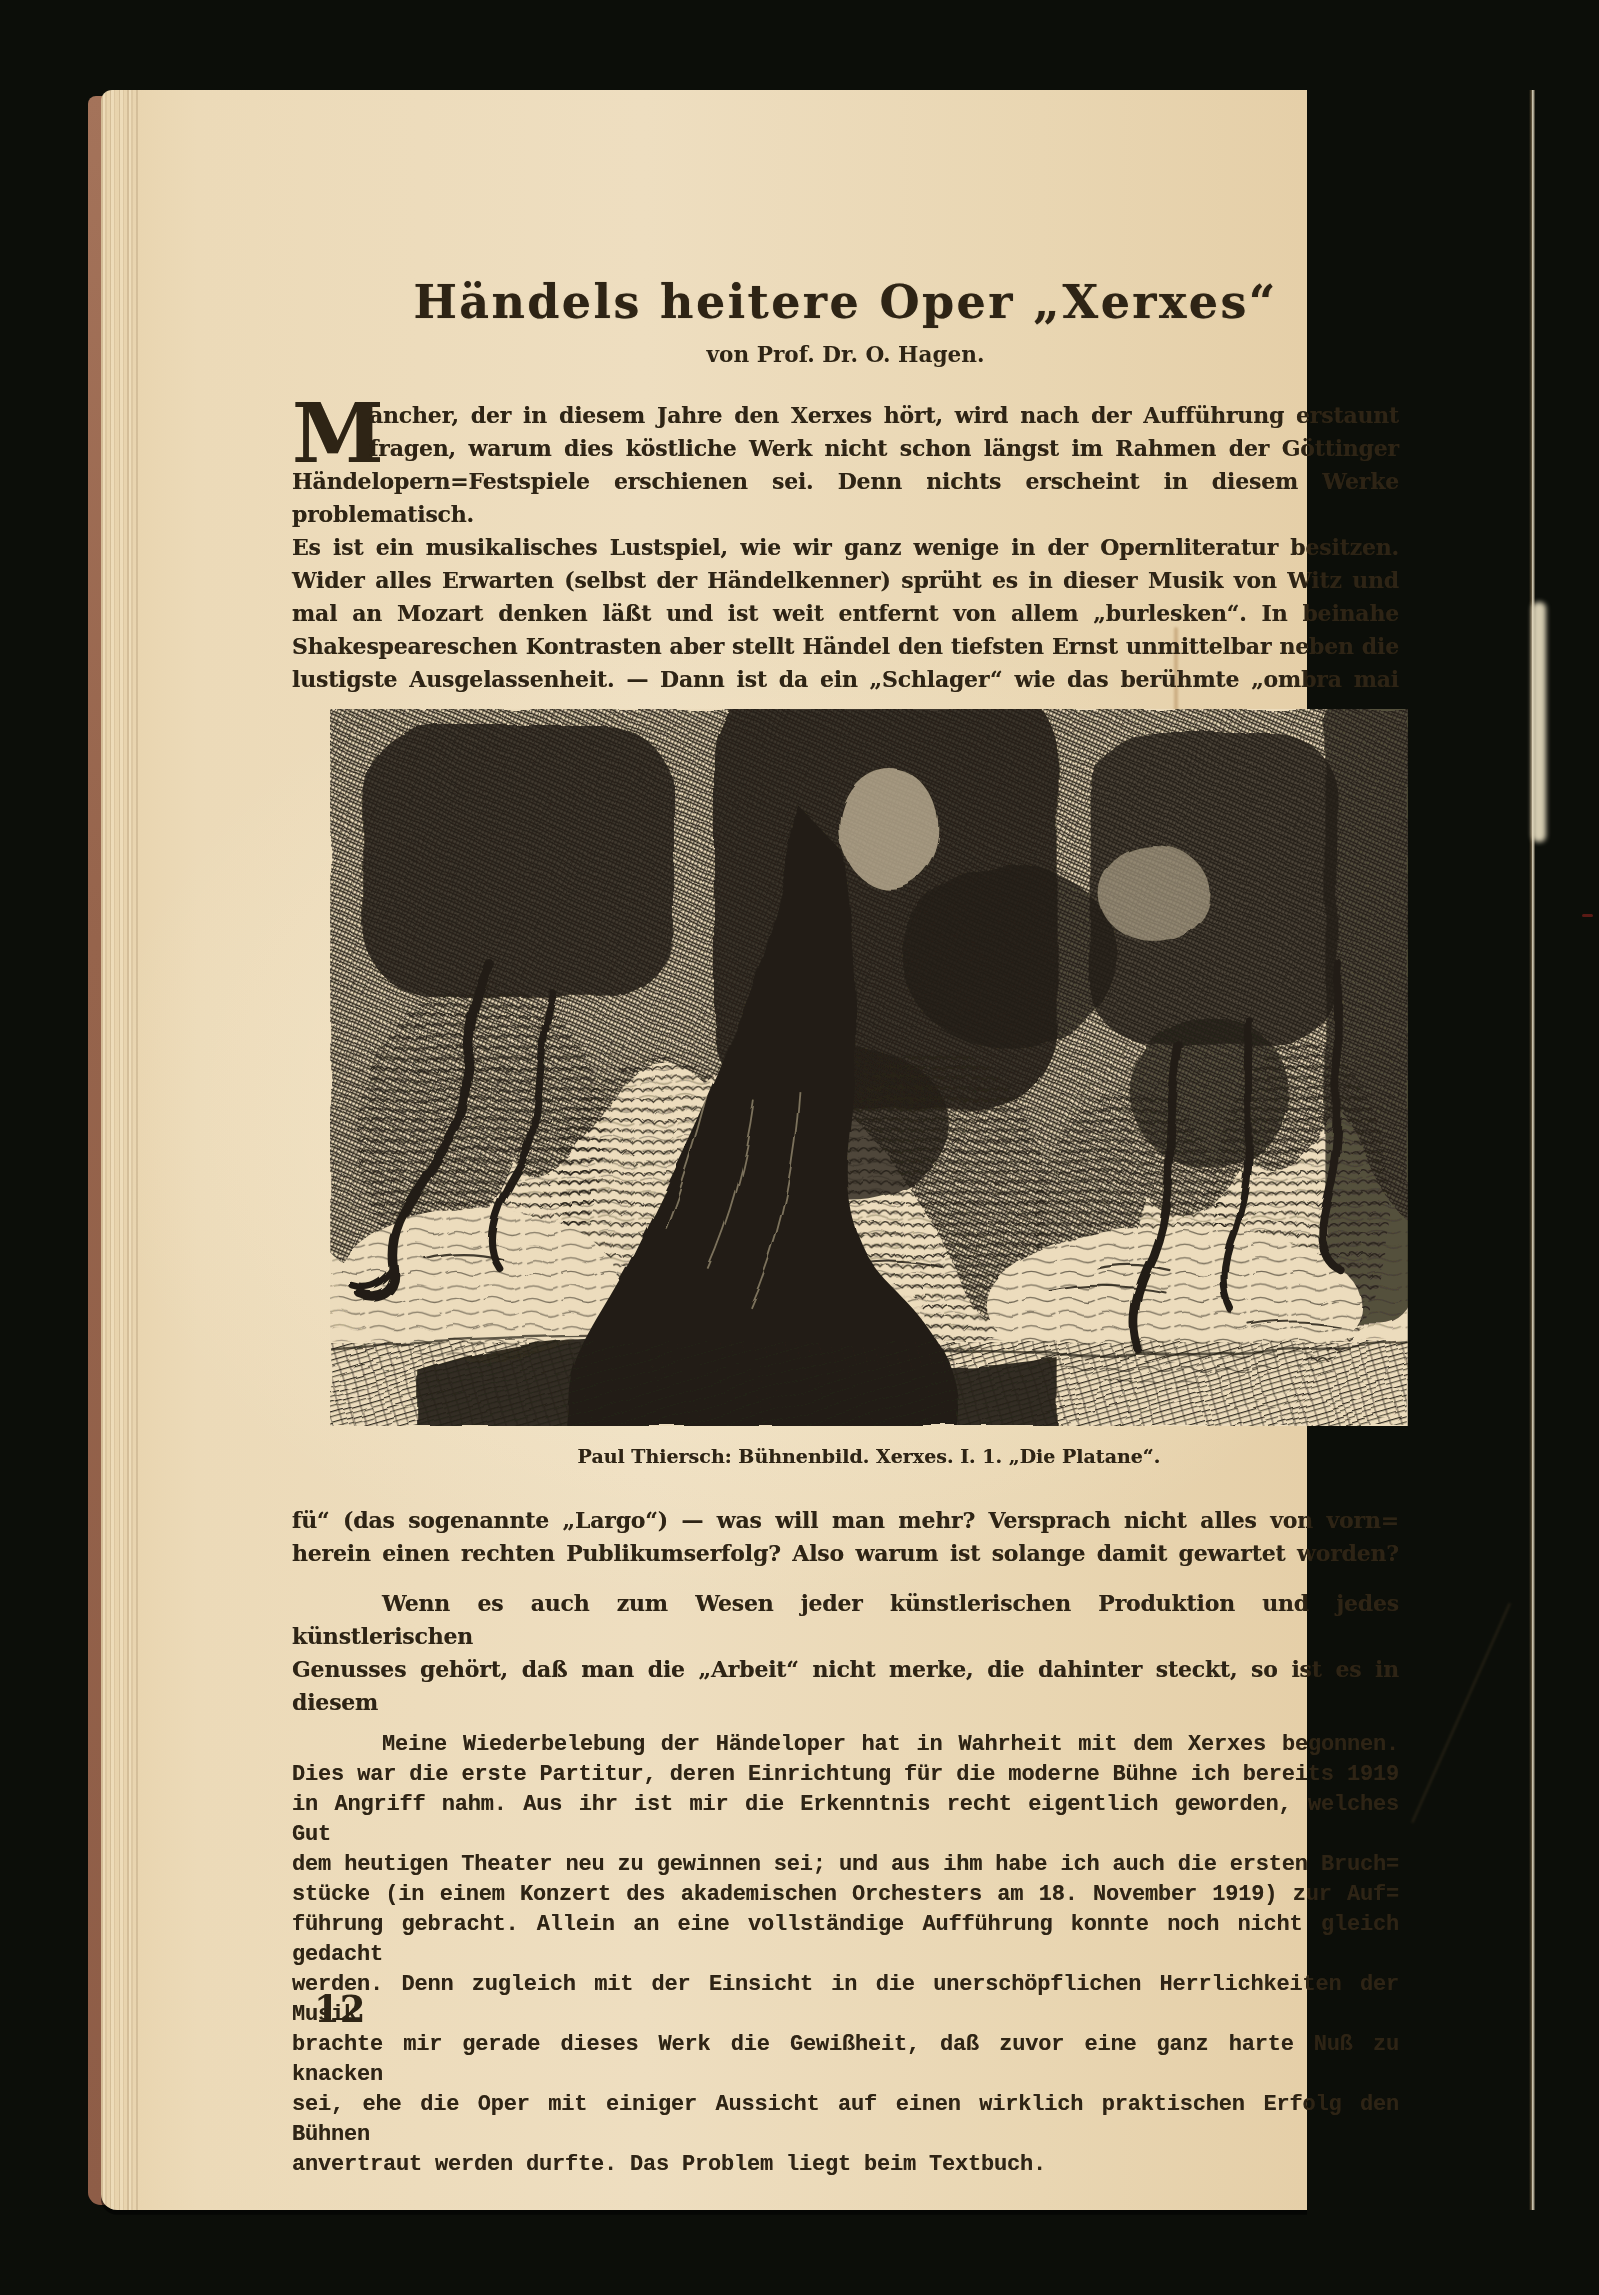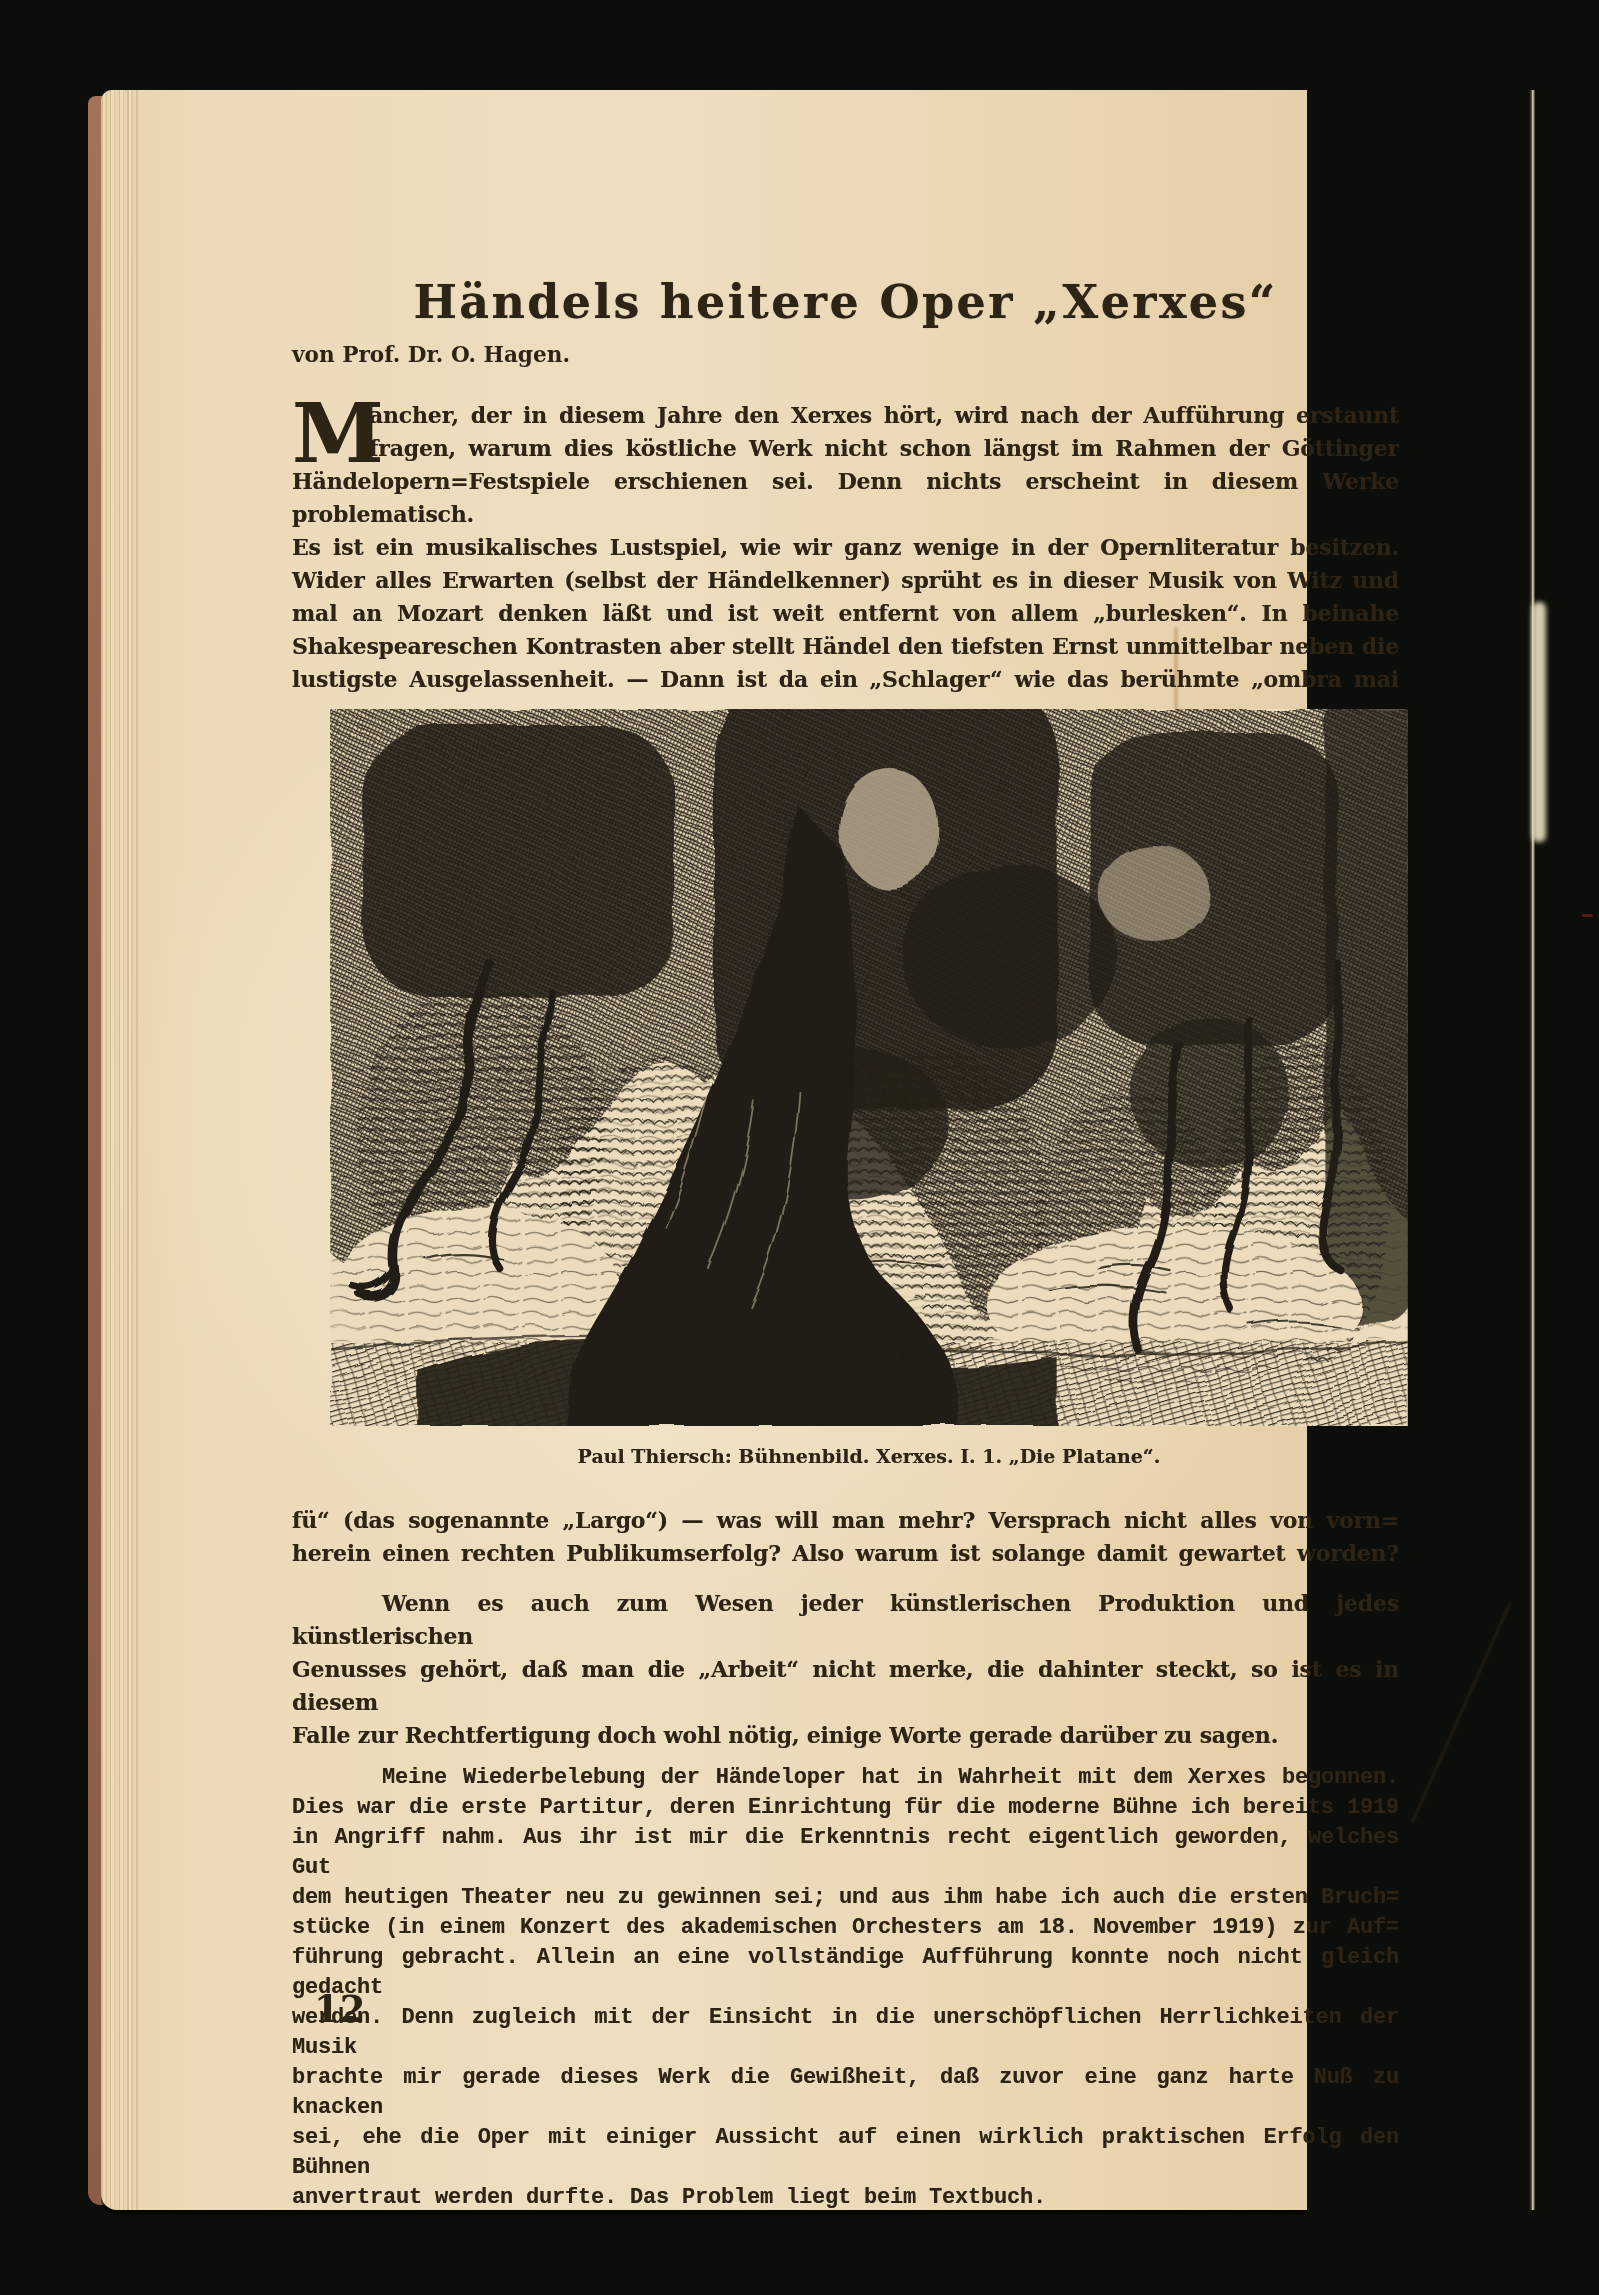--- a/index.html
+++ b/index.html
@@ -76,21 +76,21 @@
     position: absolute; left: 191px; top: 0; width: 1107px;
     color: #2e2415;
   }
   .title {
     margin: 185px 0 0 0;
     text-align: center;
     font-size: 46px; font-weight: 700; letter-spacing: 2.4px;
     text-shadow: 0 0 0.8px rgba(46,36,21,0.6);
   }
   .byline {
-    margin-top: 12.8px; text-align: left;
+    margin-top: 12.8px; text-align: center;
     font-size: 21.6px; font-weight: 700;
   }
   .para {
     font-size: 22px; font-weight: 700; letter-spacing: -0.2px;
     text-shadow: 0 0 0.4px rgba(46,36,21,0.5);
   }
   .line { line-height: 33px; text-align: justify; text-align-last: justify; }
   .line.flush { text-align-last: left; }
   .line.indent { text-indent: 90px; }
   .p1 { margin-top: 32px; }
@@ -236,21 +236,20 @@
       </div>
 
       <div class="para p-after">
         <div class="line">fü“ (das sogenannte „Largo“) — was will man mehr? Versprach nicht alles von vorn=</div>
         <div class="line">herein einen rechten Publikumserfolg? Also warum ist solange damit gewartet worden?</div>
       </div>
 
       <div class="para p3">
         <div class="line indent">Wenn es auch zum Wesen jeder künstlerischen Produktion und jedes künstlerischen</div>
         <div class="line">Genusses gehört, daß man die „Arbeit“ nicht merke, die dahinter steckt, so ist es in diesem</div>
-        <div class="line flush">Falle zur Rechtfertigung doch wohl nötig, einige Worte gerade darüber zu sagen.</div>
       </div>
 
       <div class="para p4">
         <div class="line indent">Meine Wiederbelebung der Händeloper hat in Wahrheit mit dem Xerxes begonnen.</div>
         <div class="line">Dies war die erste Partitur, deren Einrichtung für die moderne Bühne ich bereits 1919</div>
         <div class="line">in Angriff nahm. Aus ihr ist mir die Erkenntnis recht eigentlich geworden, welches Gut</div>
         <div class="line">dem heutigen Theater neu zu gewinnen sei; und aus ihm habe ich auch die ersten Bruch=</div>
         <div class="line">stücke (in einem Konzert des akademischen Orchesters am 18. November 1919) zur Auf=</div>
         <div class="line">führung gebracht. Allein an eine vollständige Aufführung konnte noch nicht gleich gedacht</div>
         <div class="line">werden. Denn zugleich mit der Einsicht in die unerschöpflichen Herrlichkeiten der Musik</div>

